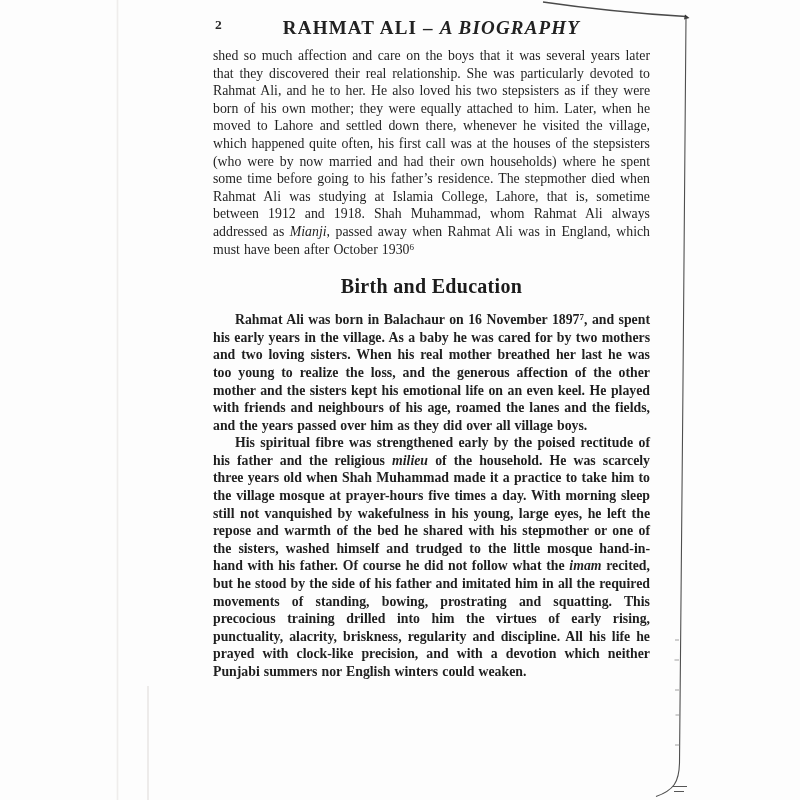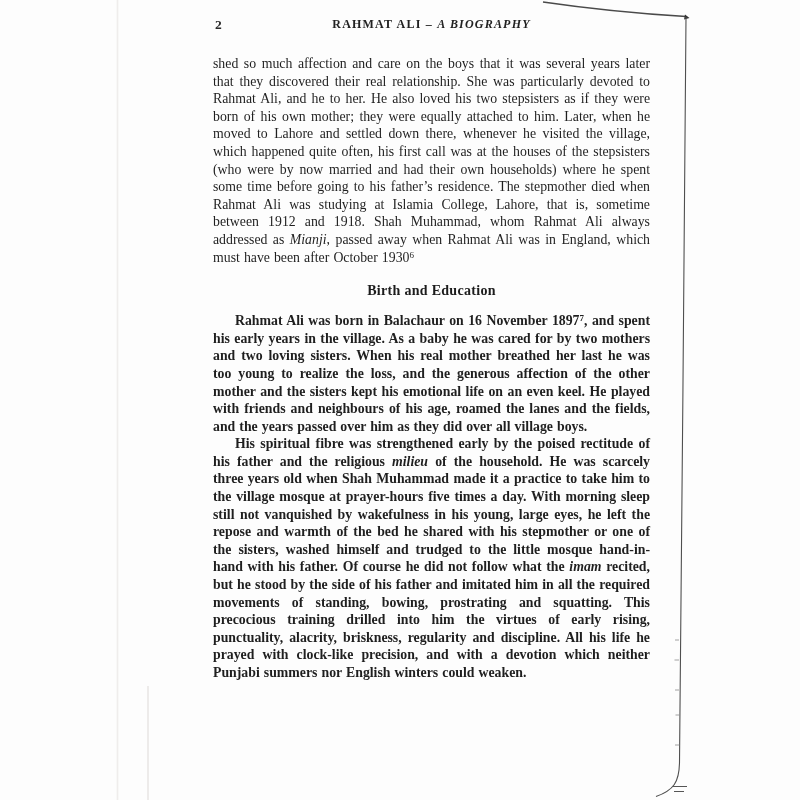--- a/index.html
+++ b/index.html
@@ -23,40 +23,40 @@
     height: 16px;
     font-family: "Liberation Serif", serif;
   }
   .page-num {
     position: absolute; left: 2px; top: 0;
     font-size: 13.5px; font-weight: bold; color: #2a2a2a;
   }
   .running-title {
     position: absolute; left: 0; right: 0; top: 0;
     text-align: center;
-    font-size: 12px; font-weight: bold;
+    font-size: 19px; font-weight: bold;
     letter-spacing: 1.2px;
     color: #222;
     white-space: nowrap;
   }
   .running-title em { font-style: italic; }
   .body-block p {
     margin: 0;
     font-size: 13.8px;
     line-height: 17.6px;
     text-align: justify;
     word-spacing: 0.6px;
     color: #1f1f1f;
   }
   .body-block p.indent { text-indent: 22px; font-weight: bold; }
-  #intro-paragraphs { margin-top: 22px; }
+  #intro-paragraphs { margin-top: 14px; }
   .section-heading {
     margin: 17px 0 13px 0;
     text-align: center;
-    font-size: 14px;
+    font-size: 20px;
     font-weight: bold;
     letter-spacing: 0.3px;
     color: #1c1c1c;
   }
   sup {
     font-size: 9px;
     line-height: 0;
     vertical-align: 4px;
   }
   em { font-style: italic; }

